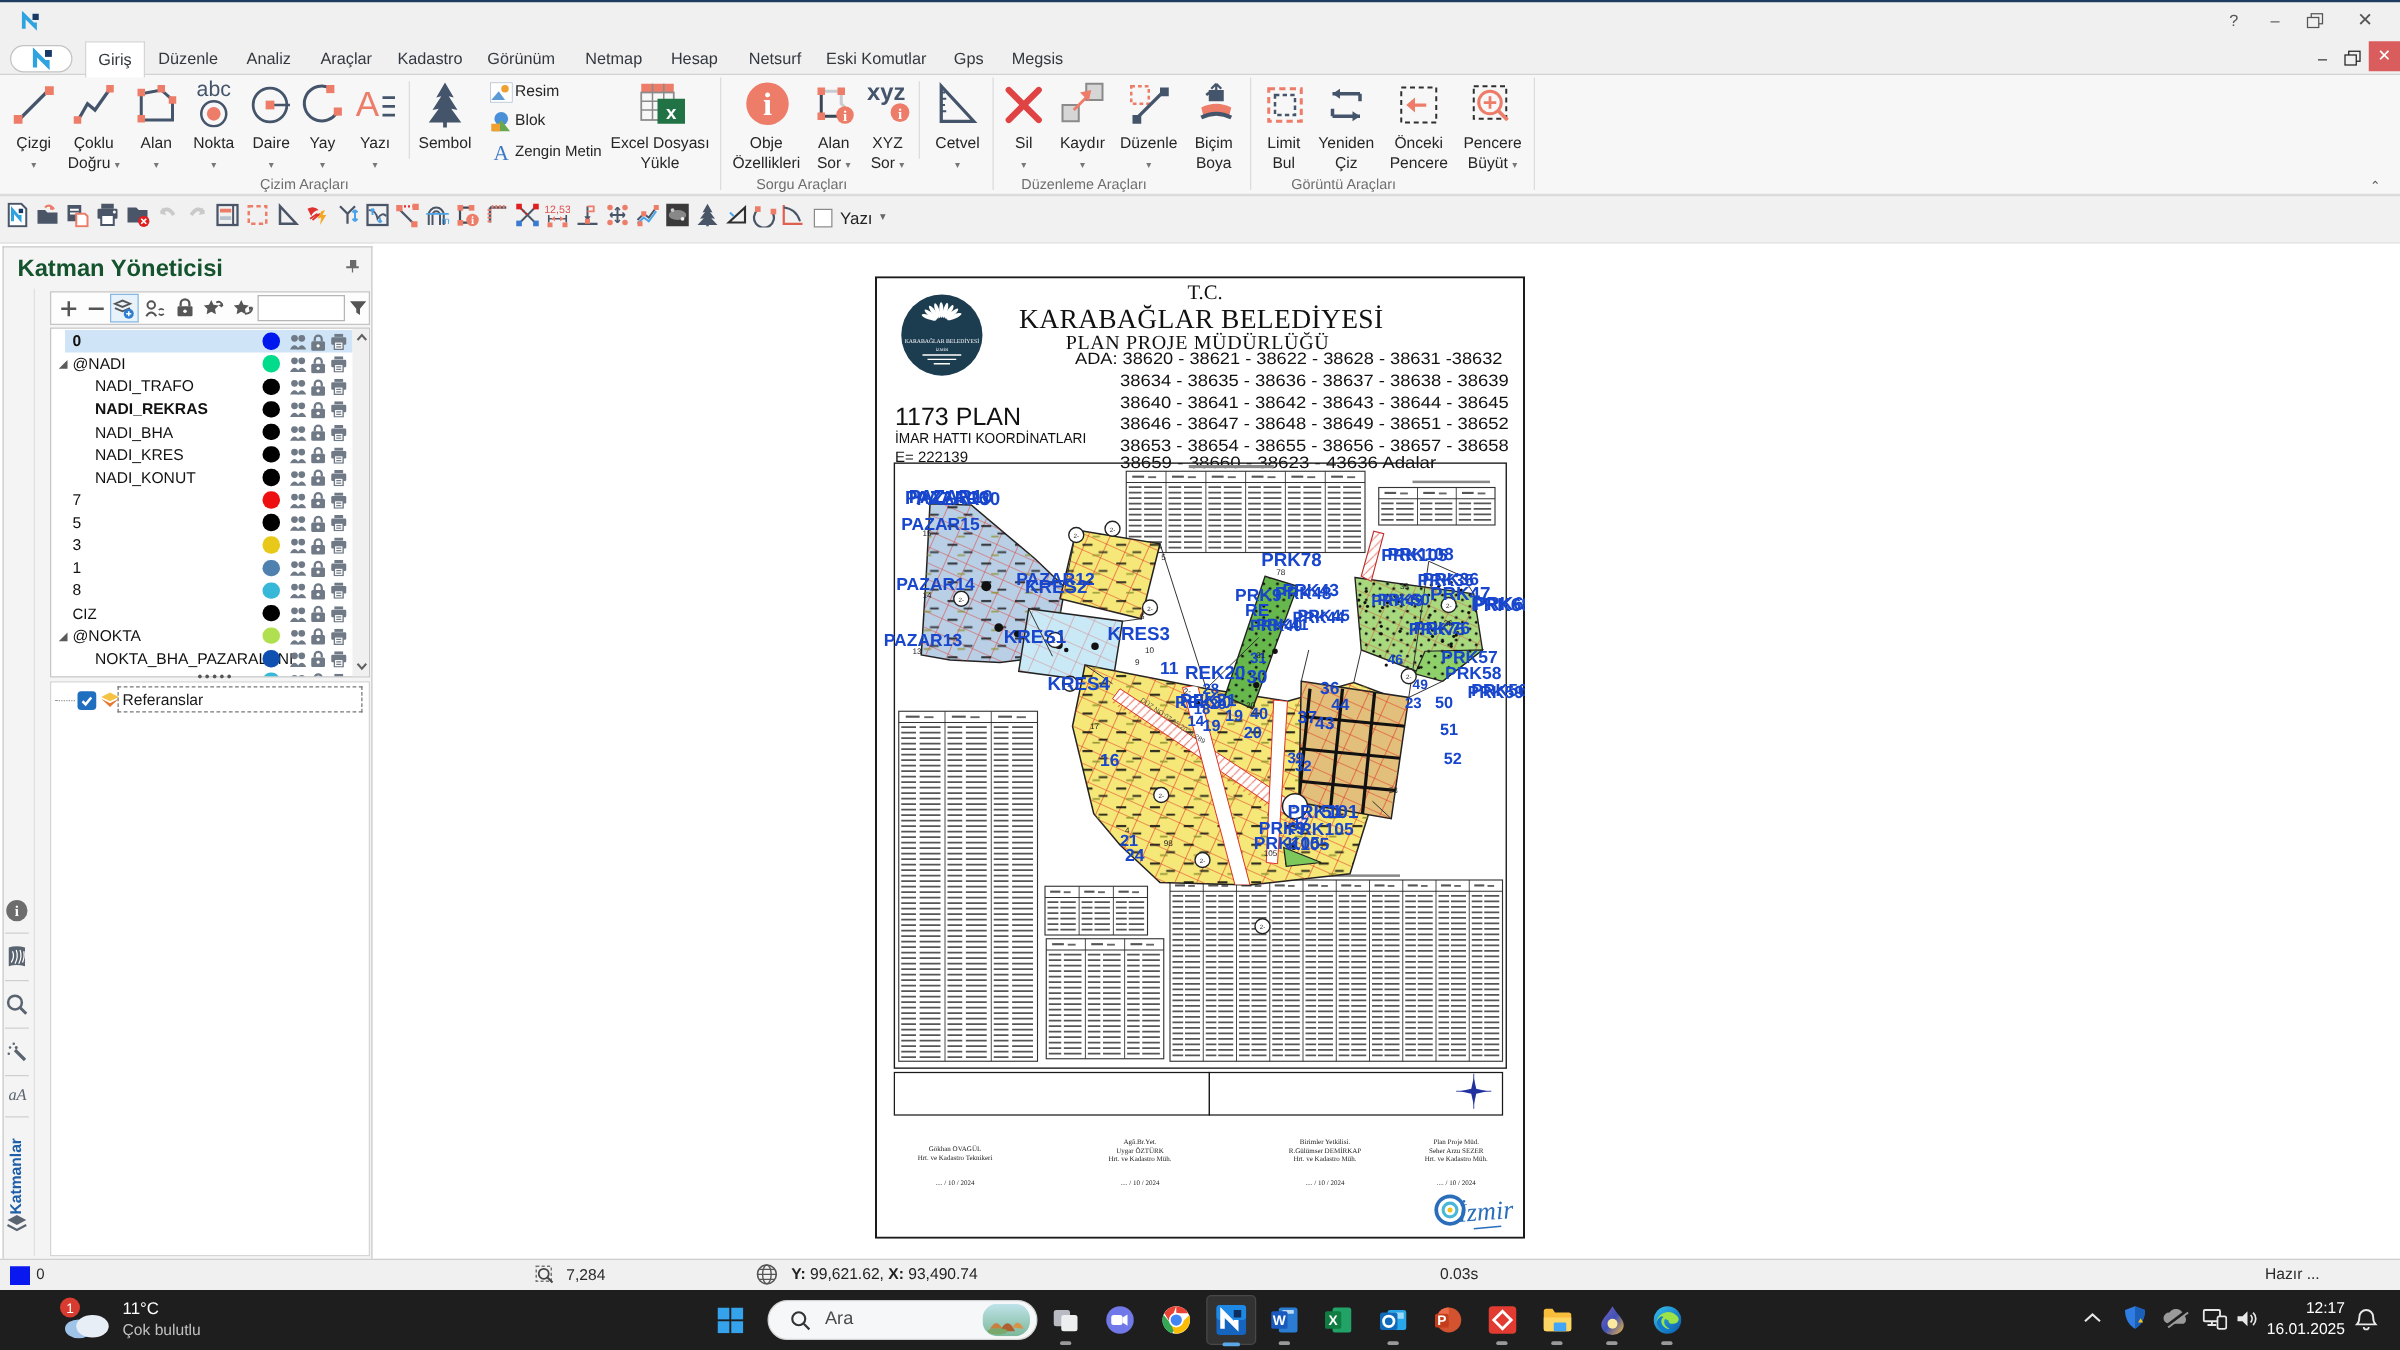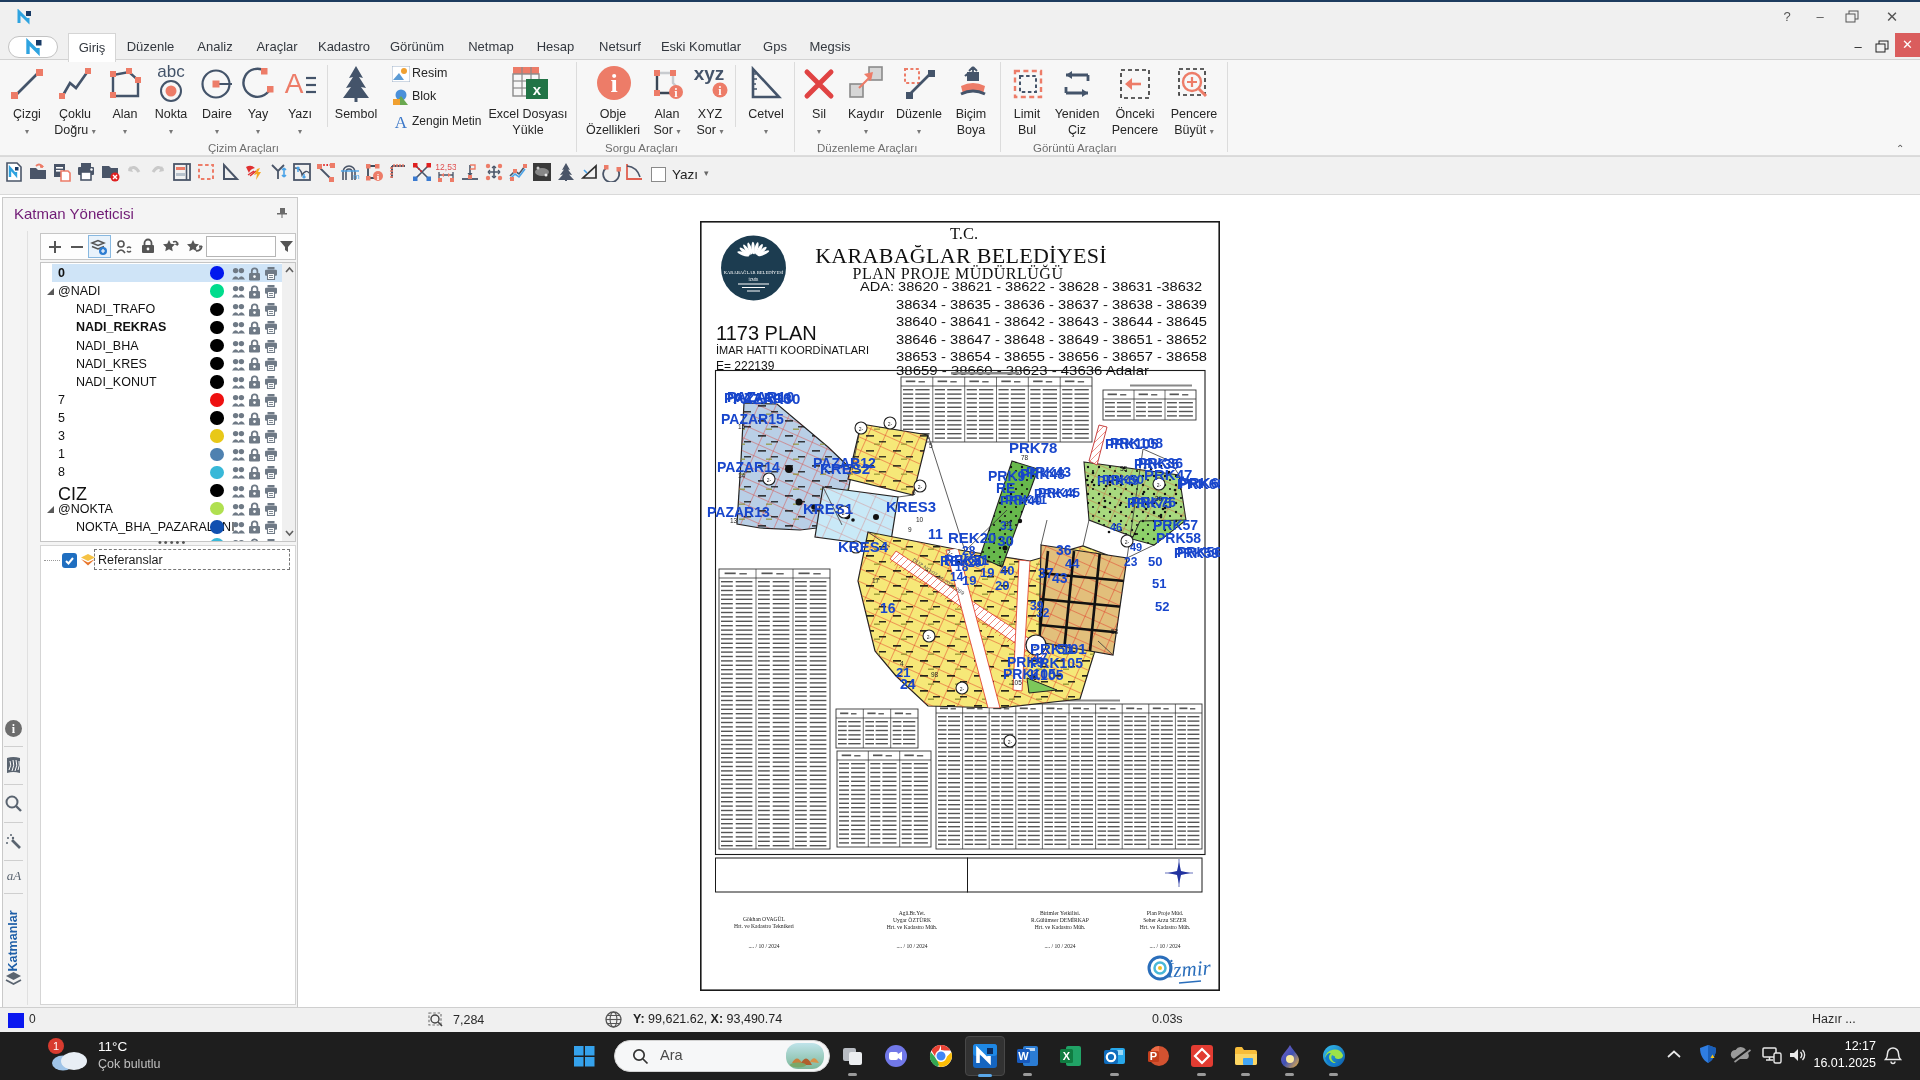--- a/index.html
+++ b/index.html
@@ -551,21 +551,21 @@
 <div class="abs" style="left:4px;top:774px">
         <svg width="19" height="19">
           <path d="M2 7 L9.5 3 L17 7 L9.5 11 Z" fill="#5a6470"></path>
           <path d="M2 11 L9.5 15 L17 11" fill="none" stroke="#5a6470" stroke-width="1.8"></path>
         </svg>
       </div>
 </div>
 <div class="abs" id="dockwrap" style="left:0;top:195px;width:1920px;height:812px">
   <div class="abs" id="dock"></div>
   <div class="abs" id="dockcontent" style="left:0;top:0;width:300px;height:812px">
-    <div class="abs" style="left:14px;top:10px;font-size:15px;font-weight:normal;color:#701a75">Katman Yöneticisi</div>
+    <div class="abs" style="left:14px;top:10px;font-size:19px;font-weight:bold;color:#14532d">Katman Yöneticisi</div>
     <div class="abs" style="left:276px;top:12px">
           <svg width="12" height="12">
             <path d="M4 1 L9 1 L9 6 L11 6 L11 7.5 L6.5 7.5 L6.5 11 L5.5 11 L5.5 7.5 L1 7.5 L1 6 L4 6 Z" fill="#6a6a6a" transform="rotate(0 6 6)"></path>
           </svg>
         </div>
     <div class="abs" style="left:40px;top:38px;width:256px;height:27px;background:#fdfdfd;border:1px solid #c5c5c5"></div>
     <div class="abs" style="left:47px;top:44px">
           <svg width="16" height="16">
             <path d="M8 2 L8 14 M2 8 L14 8" stroke="#555" stroke-width="2"></path>
           </svg>
@@ -917,21 +917,21 @@
             </svg>
           </div>
           <div class="abs" style="left:222.5px;top:203.4px">
             <svg width="14" height="13">
               <rect x="3.5" y="0" width="7" height="2.5" fill="#6f7a86"></rect>
               <rect x="1" y="2.8" width="12" height="6" rx="1" fill="#6f7a86"></rect>
               <rect x="3.5" y="6.5" width="7" height="6" fill="#fff" stroke="#6f7a86" stroke-width="1.1"></rect>
               <path d="M5 8.5 l4 0 M5 10.5 l4 0" stroke="#6f7a86" stroke-width="0.9"></path>
             </svg>
           </div>
-          <div class="abs" style="left:17px;top:220.6px;font-size:18px;color:#111;font-weight:normal">CIZ</div>
+          <div class="abs" style="left:17px;top:220.6px;font-size:12px;color:#111;font-weight:normal">CIZ</div>
           <div class="abs" style="left:169px;top:220.8px;width:13.5px;height:13.5px;border-radius:50%;background:#000000"></div>
           <div class="abs" style="left:190px;top:221.6px">
             <svg width="15" height="13">
               <circle cx="4.6" cy="3.6" r="2.7" fill="#6f7a86"></circle>
               <path d="M1 12.5 q3.6 -6.5 7.2 0 Z" fill="#6f7a86"></path>
               <circle cx="10.4" cy="3.6" r="2.7" fill="#6f7a86"></circle>
               <path d="M6.8 12.5 q3.6 -6.5 7.2 0 Z" fill="#6f7a86"></path>
             </svg>
           </div>
           <div class="abs" style="left:207px;top:221.1px">

